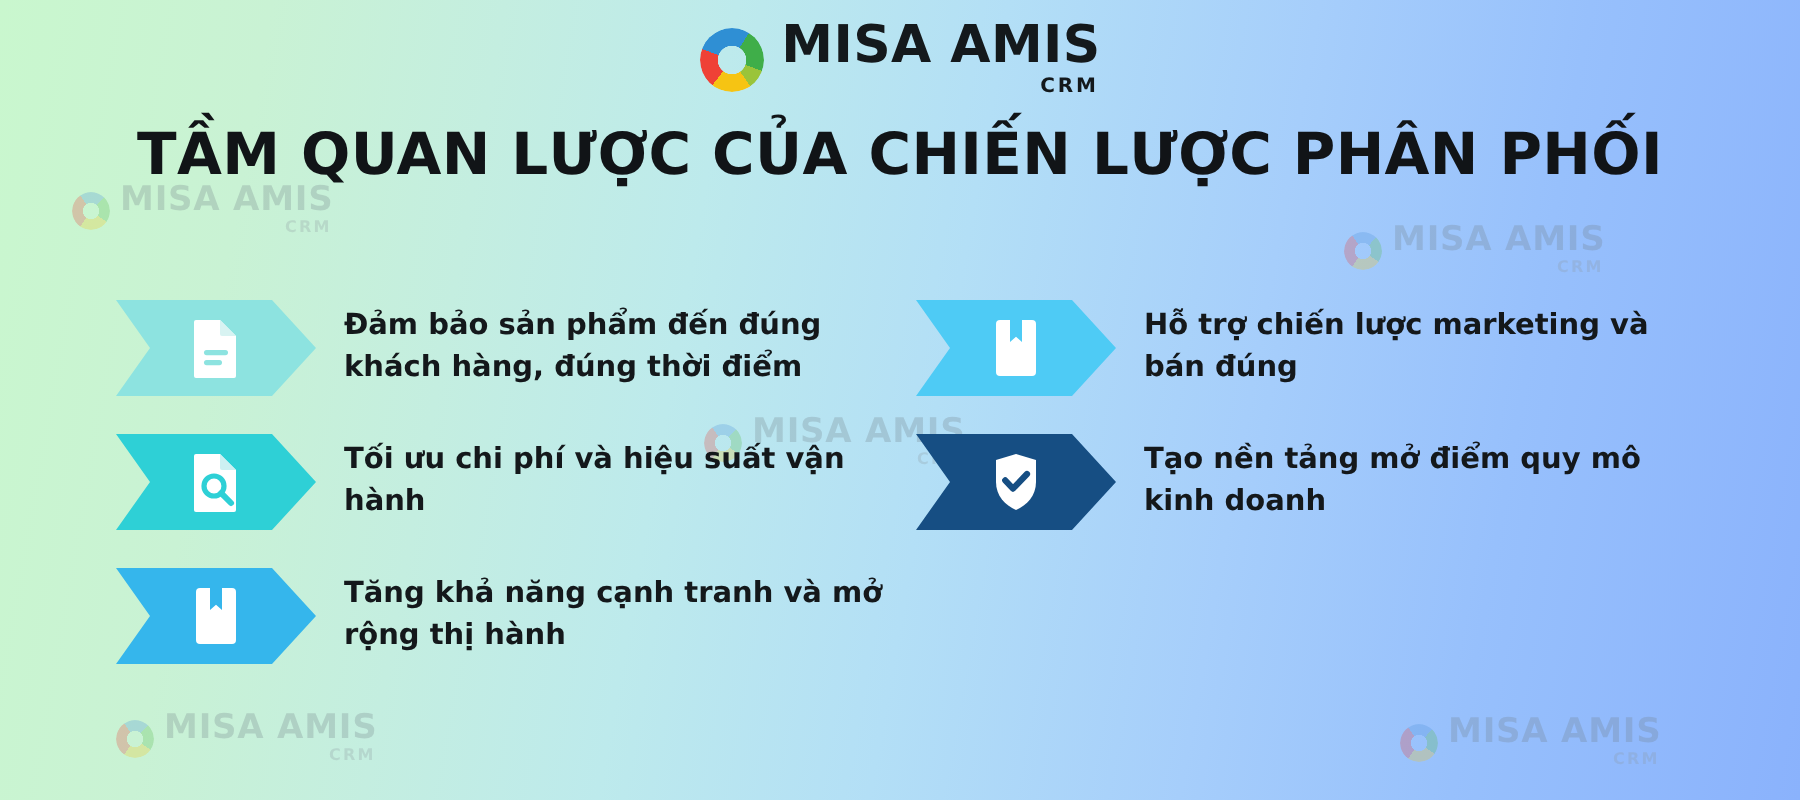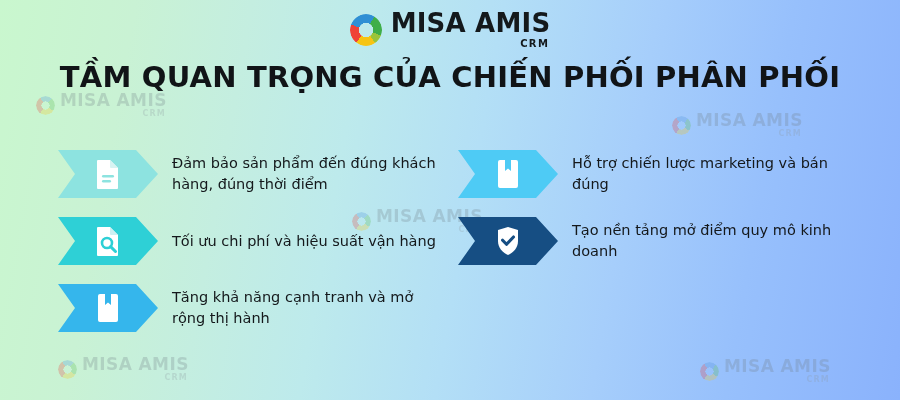--- a/index.html
+++ b/index.html
@@ -169,21 +169,21 @@
     flex: 0 0 auto;
     clip-path: polygon(0% 0%, 78% 0%, 100% 50%, 78% 100%, 0% 100%, 17% 50%);
     display: flex;
     align-items: center;
     justify-content: center;
   }
   .chevron svg { display: block; }
 
   .item-text {
     font-size: 14.5px;
-    font-weight: 400;
+    font-weight: 700;
     line-height: 1.42;
     color: #14181b;
   }
 </style>
 </head>
 <body>
 
 <div id="poster">
 
   <div class="watermark wm-tl">
@@ -227,21 +227,21 @@
   </div>
 
   <div id="brand">
     <span class="brand-mark"></span>
     <span class="brand-text">
       <span class="brand-name">MISA AMIS</span>
       <span class="brand-sub">CRM</span>
     </span>
   </div>
 
-  <div id="page-title">TẦM QUAN TRỌNG CỦA CHIẾN PHỐI PHÂN PHỐI</div>
+  <div id="page-title">TẦM QUAN LƯỢC CỦA CHIẾN LƯỢC PHÂN PHỐI</div>
 
   <div id="col-left" class="column">
 
     <div class="item-row">
       <span class="chevron" style="background:#8de3e0;">
         <svg width="26" height="30" viewBox="0 0 26 30">
           <path d="M3 1h12l8 8v20a1 1 0 0 1-1 1H3a1 1 0 0 1-1-1V2a1 1 0 0 1 1-1z" fill="#ffffff"></path>
           <path d="M15 1l8 8h-7a1 1 0 0 1-1-1z" fill="#d8f3f2"></path>
           <rect x="7" y="16" width="12" height="2.6" rx="1.3" fill="#8de3e0"></rect>
           <rect x="7" y="21" width="9" height="2.6" rx="1.3" fill="#8de3e0"></rect>
@@ -252,21 +252,21 @@
 
     <div class="item-row">
       <span class="chevron" style="background:#2ed0d6;">
         <svg width="26" height="30" viewBox="0 0 26 30">
           <path d="M3 1h12l8 8v20a1 1 0 0 1-1 1H3a1 1 0 0 1-1-1V2a1 1 0 0 1 1-1z" fill="#ffffff"></path>
           <path d="M15 1l8 8h-7a1 1 0 0 1-1-1z" fill="#cdf0f2"></path>
           <circle cx="12" cy="17" r="5" fill="none" stroke="#2ed0d6" stroke-width="2.6"></circle>
           <line x1="15.6" y1="20.6" x2="20.5" y2="25.5" stroke="#2ed0d6" stroke-width="3" stroke-linecap="round"></line>
         </svg>
       </span>
-      <span class="item-text">Tối ưu chi phí và hiệu suất vận hàng</span>
+      <span class="item-text">Tối ưu chi phí và hiệu suất vận hành</span>
     </div>
 
     <div class="item-row">
       <span class="chevron" style="background:#35b6ec;">
         <svg width="24" height="30" viewBox="0 0 24 30">
           <rect x="2" y="1" width="20" height="28" rx="2" fill="#ffffff"></rect>
           <path d="M9 1h6v11l-3-2.6L9 12z" fill="#35b6ec"></path>
         </svg>
       </span>
       <span class="item-text">Tăng khả năng cạnh tranh và mở rộng thị hành</span>

